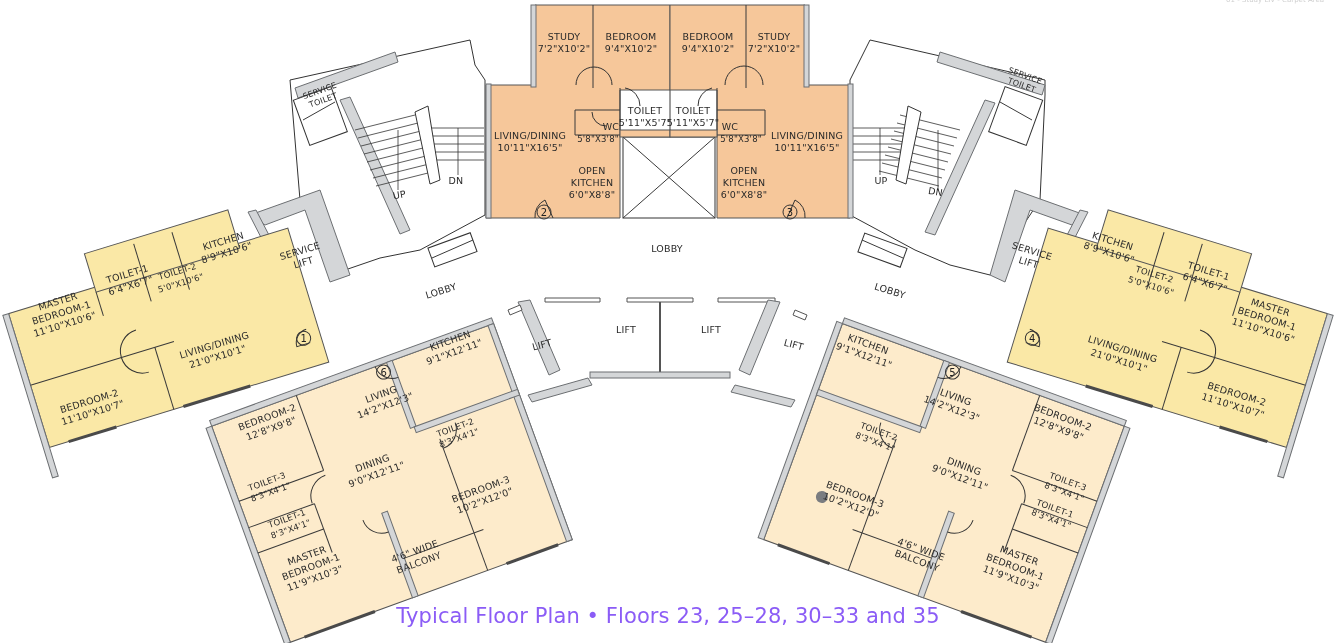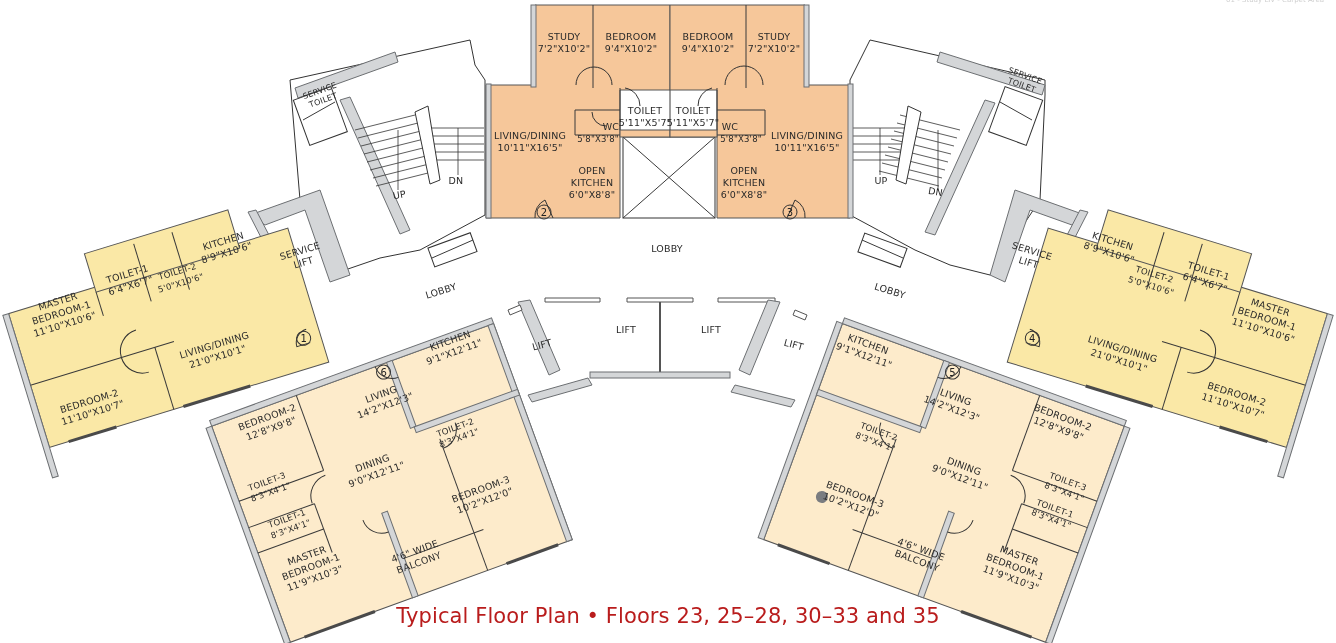--- a/index.html
+++ b/index.html
@@ -5,21 +5,21 @@
   html,body{margin:0;padding:0;background:#ffffff;}
   body{width:1336px;height:643px;overflow:hidden;position:relative;font-family:"Liberation Sans",sans-serif;}
   #plan{position:absolute;left:0;top:0;width:1336px;height:643px;}
   .lbl{font-family:"DejaVu Sans",sans-serif;font-size:9.5px;fill:#2a2a2a;text-anchor:middle;letter-spacing:0.2px;}
   .wall{fill:#d4d6d8;stroke:#6c6f72;stroke-width:1;}
   .thin{fill:none;stroke:#3a3a3a;stroke-width:1;}
   .door{fill:none;stroke:#333;stroke-width:1;}
   .win{stroke:#4a4a4a;stroke-width:3;}
   .unitnum{fill:none;stroke:#333;stroke-width:1;}
   .unitnum-t{font-family:"DejaVu Sans",sans-serif;font-size:10px;fill:#222;text-anchor:middle;dominant-baseline:central;}
-  #caption{position:absolute;left:0;width:1336px;top:604px;text-align:center;font-family:"DejaVu Sans",sans-serif;font-size:21px;color:#b91c1c;letter-spacing:0.1px;}
+  #caption{position:absolute;left:0;width:1336px;top:604px;text-align:center;font-family:"DejaVu Sans",sans-serif;font-size:21px;color:#8b5cf6;letter-spacing:0.1px;}
   #corner-note{position:absolute;right:12px;top:-4px;font-size:7px;color:#cfcfcf;font-family:"DejaVu Sans",sans-serif;}
 </style>
 </head>
 <body>
 
 <div id="corner-note">01 - Study   LIV - Carpet Area</div>
 
 <svg id="plan" viewBox="0 0 1336 643" xmlns="http://www.w3.org/2000/svg">
 
   <g>

